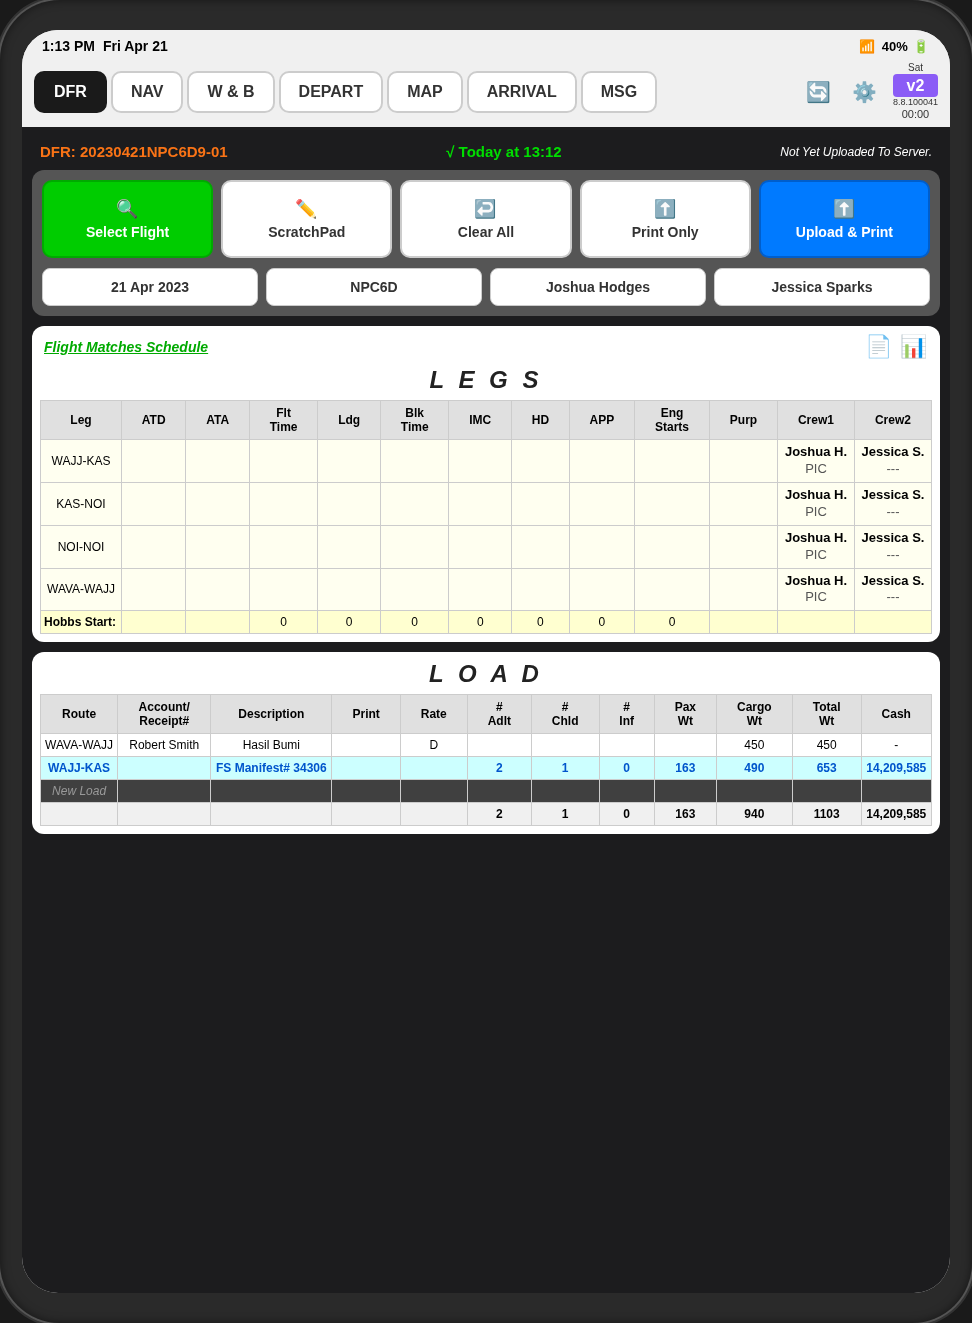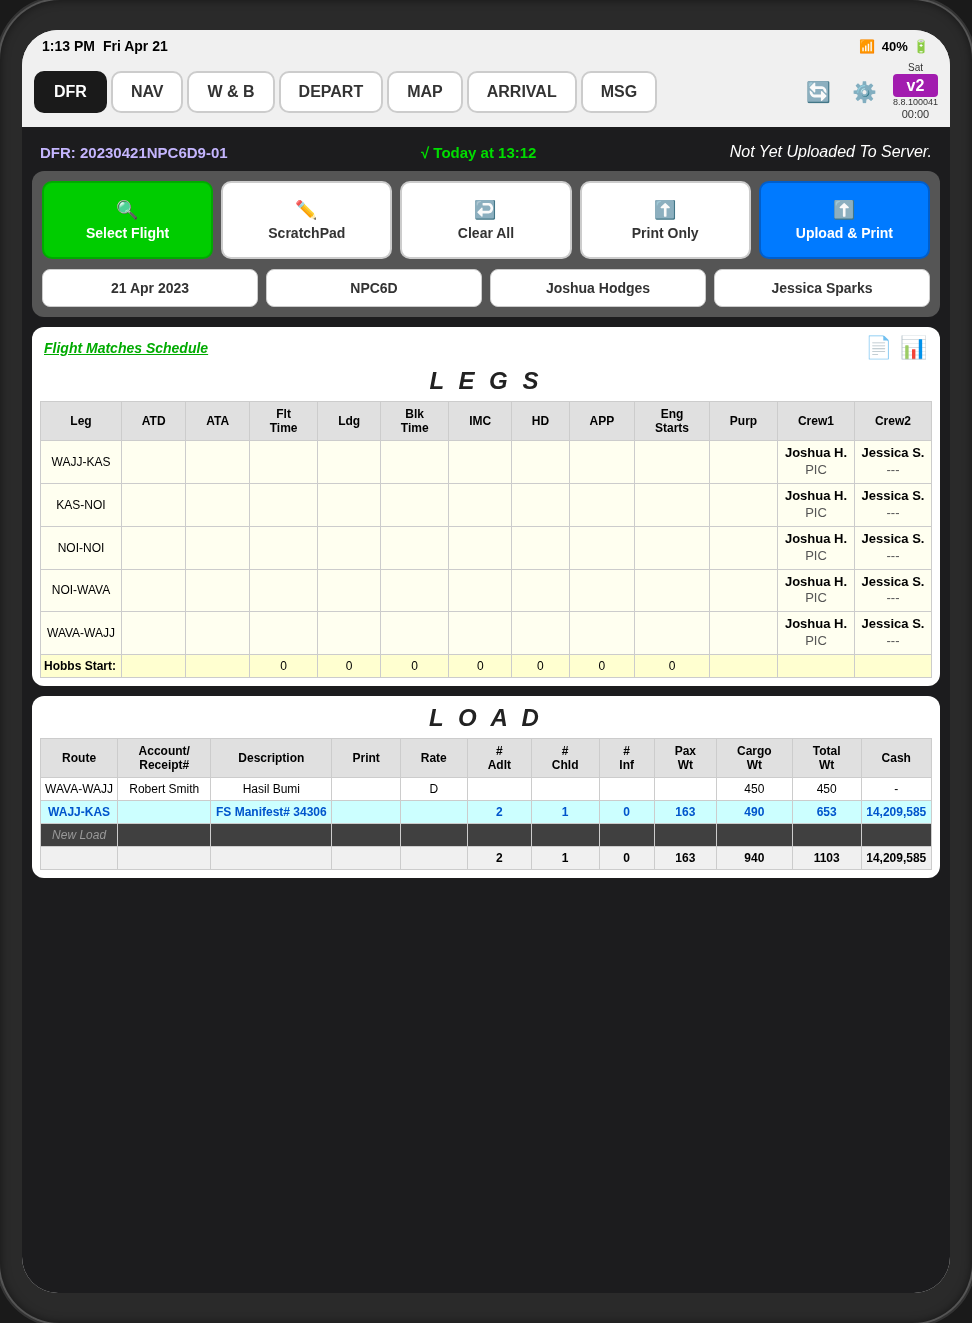--- a/index.html
+++ b/index.html
@@ -80,21 +80,21 @@
       cursor: pointer;
       color: #007aff;
     }
     .sat-info {
       font-size: 10px;
       text-align: center;
       color: #333;
       line-height: 1.2;
     }
     .v2-badge {
-      background: #a21caf;
+      background: #8b5cf6;
       color: white;
       font-size: 16px;
       font-weight: 900;
       padding: 2px 6px;
       border-radius: 4px;
     }
     
     .main-content {
       flex: 1;
       background: #1c1c1e;
@@ -104,23 +104,23 @@
     .dfr-header {
       display: flex;
       justify-content: space-between;
       align-items: center;
       padding: 6px 8px;
       background: #1c1c1e;
       color: white;
       font-size: 15px;
       margin-bottom: 4px;
     }
-    .dfr-id { font-weight: 700; font-size: 15px; color: #c4b5fd; text-align: center; }
+    .dfr-id { font-weight: 700; font-size: 15px; color: #f97316; text-align: center; }
     .dfr-time { color: #00dd00; font-size: 15px; font-weight: 600; }
-    .dfr-upload { color: white; font-style: italic; font-size: 16px; }
+    .dfr-upload { color: white; font-style: italic; font-size: 12px; }
     
     .action-panel {
       background: #555;
       border-radius: 12px;
       padding: 10px;
       margin-bottom: 10px;
     }
     .action-buttons {
       display: flex;
       gap: 8px;
@@ -377,35 +377,20 @@
               <td style="background:#fffff0;"></td>
               <td style="background:#fffff0;"></td>
               <td></td>
               <td></td>
               <td></td>
               <td style="background:#fffff0;"></td>
               <td class="crew-cell"><span class="crew-name">Joshua H.</span><br><span class="crew-role">PIC</span></td>
               <td class="crew-cell"><span class="crew-name">Jessica S.</span><br><span class="crew-role">---</span></td>
             </tr>
             <tr class="row-yellow">
-              <td>NOI-WAVA</td>
-              <td></td>
-              <td></td>
-              <td style="background:#fffff0;"></td>
-              <td style="background:#fffff0;"></td>
-              <td style="background:#fffff0;"></td>
-              <td style="background:#fffff0;"></td>
-              <td></td>
-              <td></td>
-              <td></td>
-              <td style="background:#fffff0;"></td>
-              <td class="crew-cell"><span class="crew-name">Joshua H.</span><br><span class="crew-role">PIC</span></td>
-              <td class="crew-cell"><span class="crew-name">Jessica S.</span><br><span class="crew-role">---</span></td>
-            </tr>
-            <tr class="row-yellow">
               <td>WAVA-WAJJ</td>
               <td></td>
               <td></td>
               <td style="background:#fffff0;"></td>
               <td style="background:#fffff0;"></td>
               <td style="background:#fffff0;"></td>
               <td style="background:#fffff0;"></td>
               <td></td>
               <td></td>
               <td></td>

